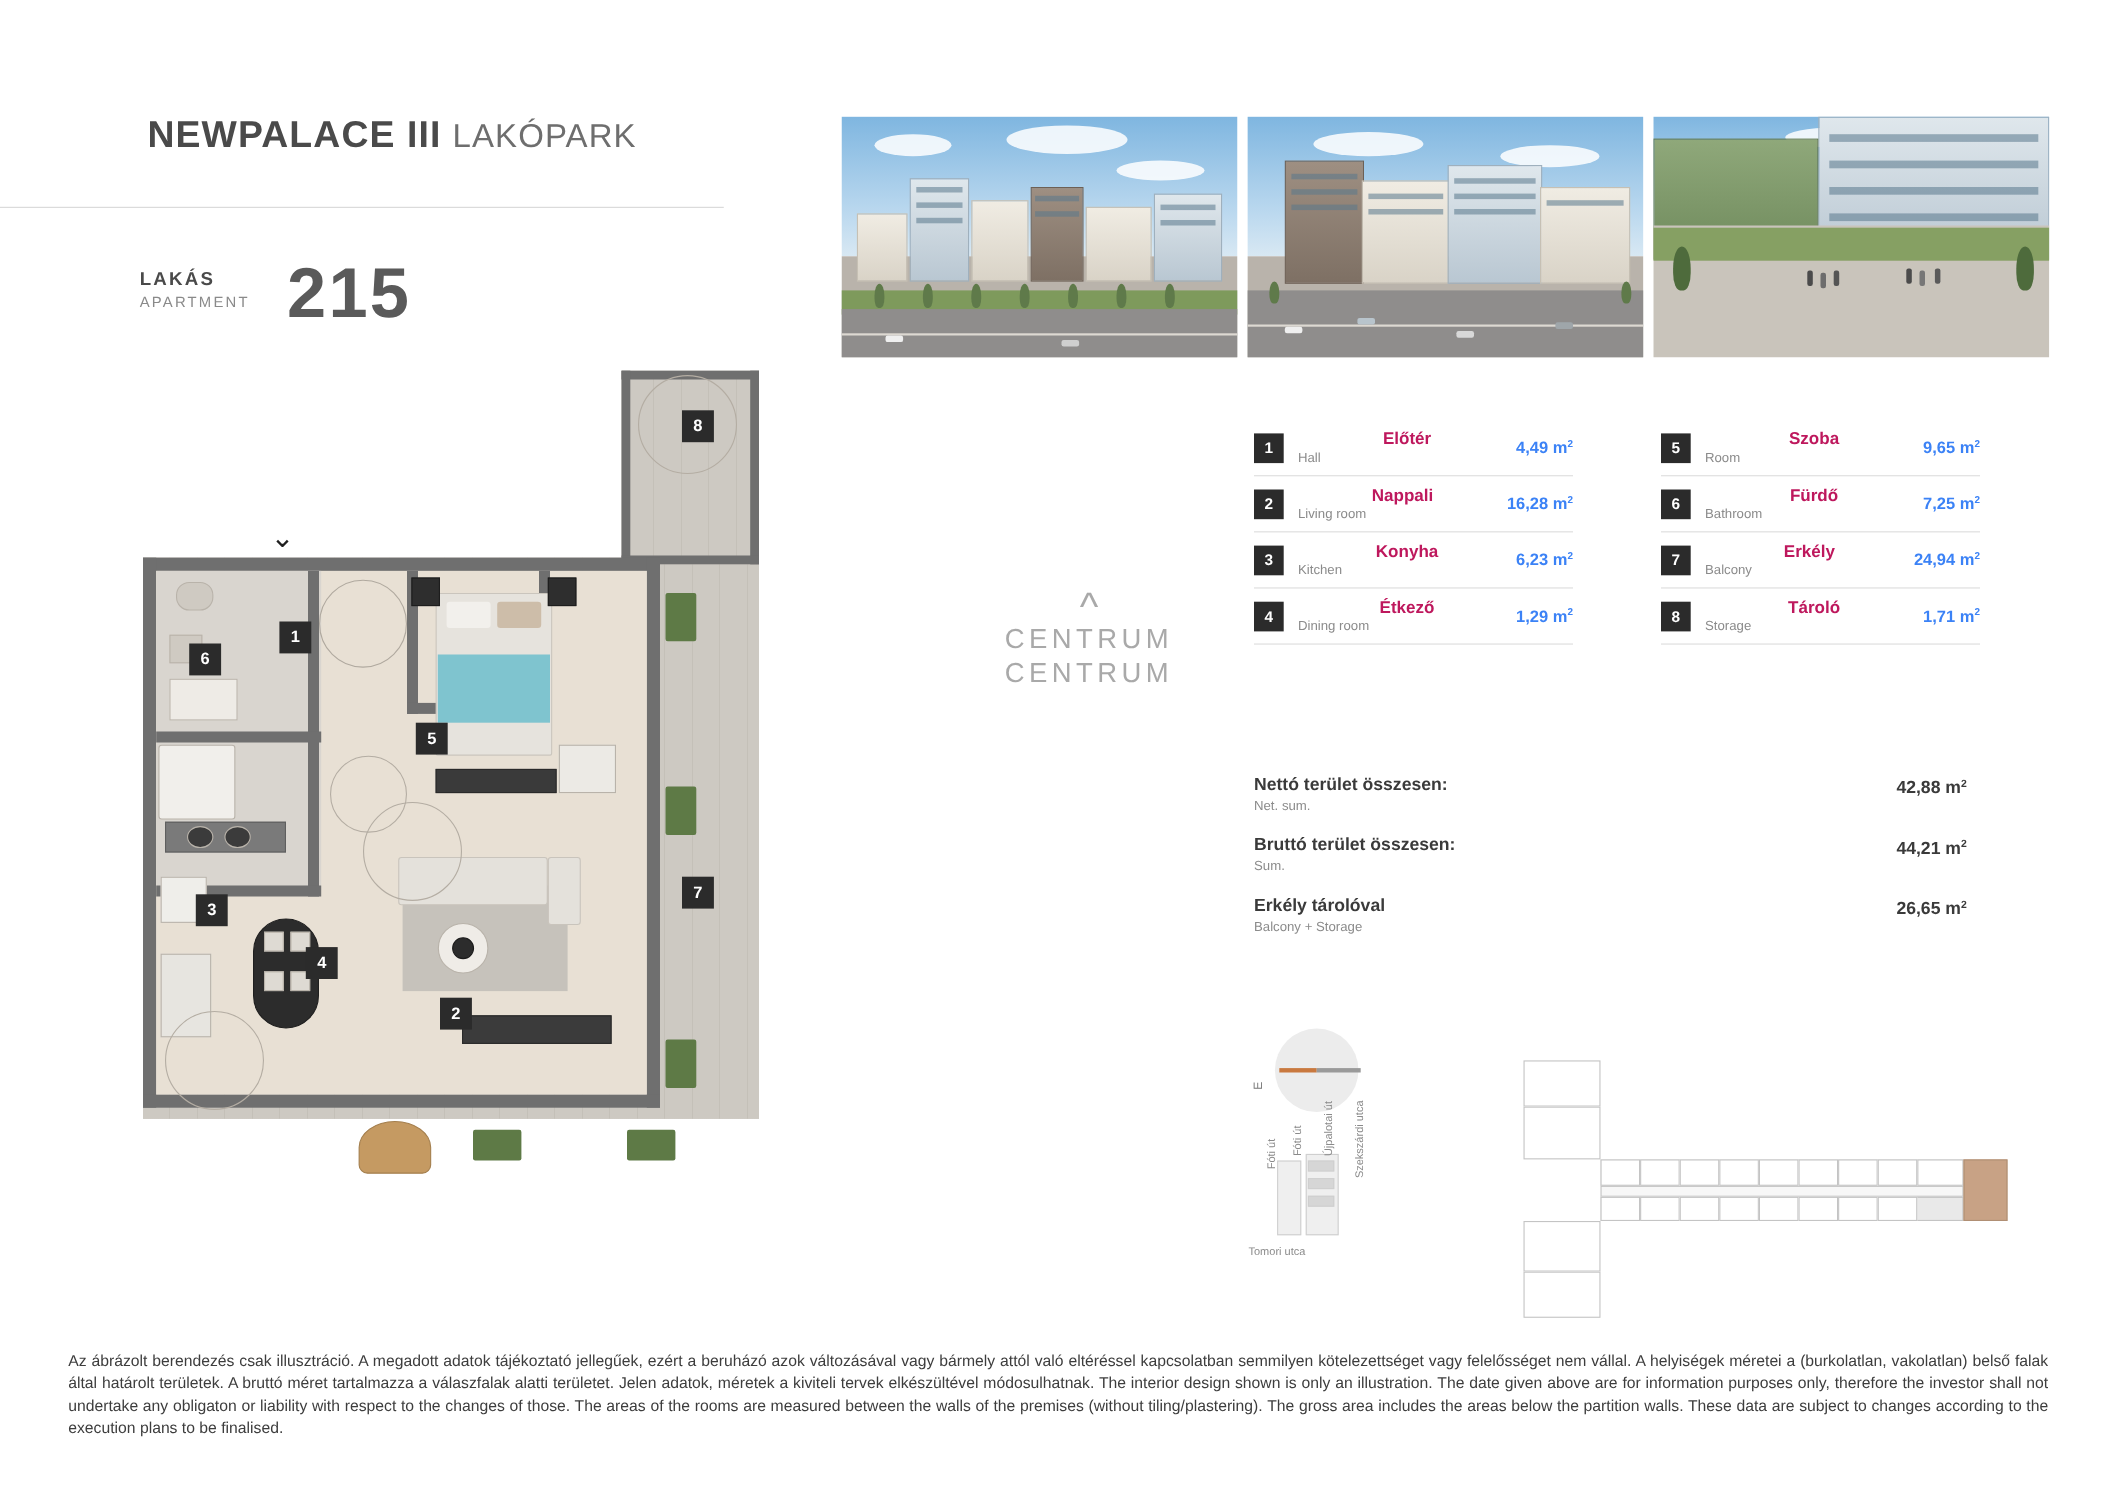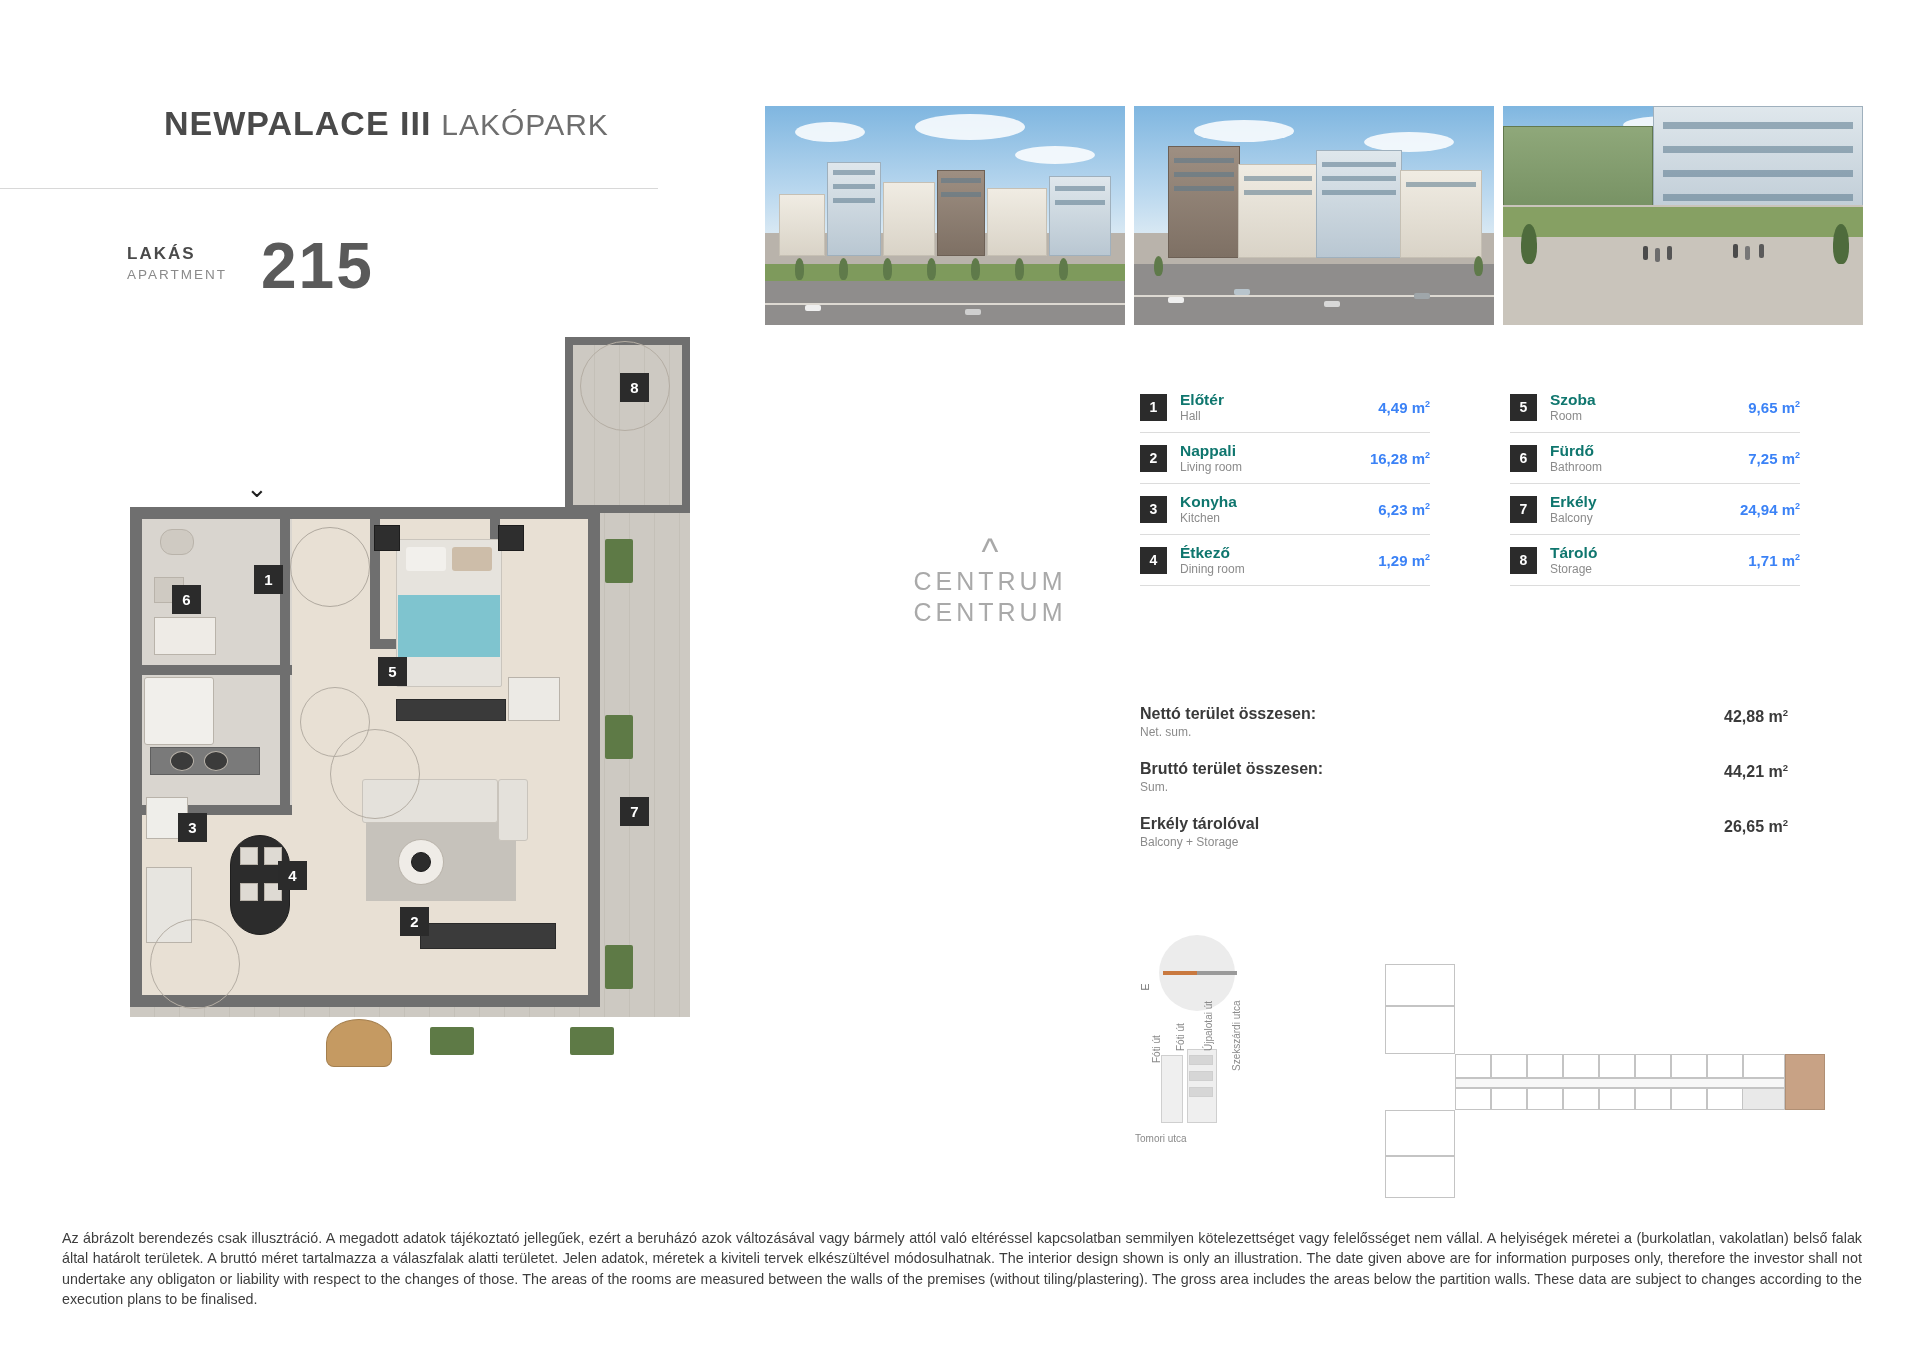--- a/index.html
+++ b/index.html
@@ -12,21 +12,21 @@
     position:relative;
     overflow:hidden;
   }
   .page { position:absolute; inset:0; }
 
   
   .brand {
     position:absolute; left:134px; top:104px;
     font-size:34px; letter-spacing:0.5px; white-space:nowrap;
   }
-  .brand .b1 { font-weight:bold; color:#4a4a4a; letter-spacing:1px;margin-left:30px; }
+  .brand .b1 { font-weight:bold; color:#4a4a4a; letter-spacing:1px; }
   .brand .b2 { font-weight:normal; color:#6e6e6e; letter-spacing:1px; font-size:30px;}
   .hrule {
     position:absolute; left:0px; top:188px; width:658px; height:1px; background:#d8d8d8;
   }
   .apt-block { position:absolute; left:127px; top:236px; display:flex; align-items:flex-start; }
   .apt-labels { padding-top:8px; }
   .apt-labels .l1 { font-size:17px; font-weight:bold; letter-spacing:2px; color:#4a4a4a; }
   .apt-labels .l2 { font-size:13.5px; letter-spacing:2px; color:#8a8a8a; margin-top:3px;}
   .apt-num {
     margin-left:34px; font-size:64px; font-weight:bold; color:#5a5a5a;
@@ -91,21 +91,21 @@
   .rcol { width:290px; }
   .rrow {
     display:flex; align-items:center; height:51px;
     border-bottom:1px solid #dcdcdc; position:relative;
   }
   .rnum {
     width:27px; height:27px; background:#2b2b2b; color:#fff; font-size:14px; font-weight:bold;
     display:flex; align-items:center; justify-content:center; flex:0 0 auto;
   }
   .rnames { margin-left:13px; flex:1 1 auto; }
-  .rname-hu { font-size:15.5px; font-weight:bold; color:#0f766e; line-height:1.15;}
+  .rname-hu { font-size:15.5px; font-weight:bold; color:#be185d; line-height:1.15;text-align:center;}
   .rname-en { font-size:12px; color:#8b8b8b; margin-top:1px; }
   .rarea { font-size:15px; font-weight:bold; color:#3b82f6; white-space:nowrap; }
   .rarea sup { font-size:9px; }
 
   
   .logo { position:absolute; left:890px; top:545px; width:200px; text-align:center; color:#a9a9a9; }
   .logo .oc { font-size:74px; font-weight:bold; letter-spacing:3px; line-height:1; color:#a9a9a9;}
   .logo .hat { font-size:36px; line-height:0.4; margin-bottom:6px; }
   .logo .t1 { font-size:25px; letter-spacing:4px; margin-top:8px; }
   .logo .t2 { font-size:25px; letter-spacing:4px; margin-top:2px; }

